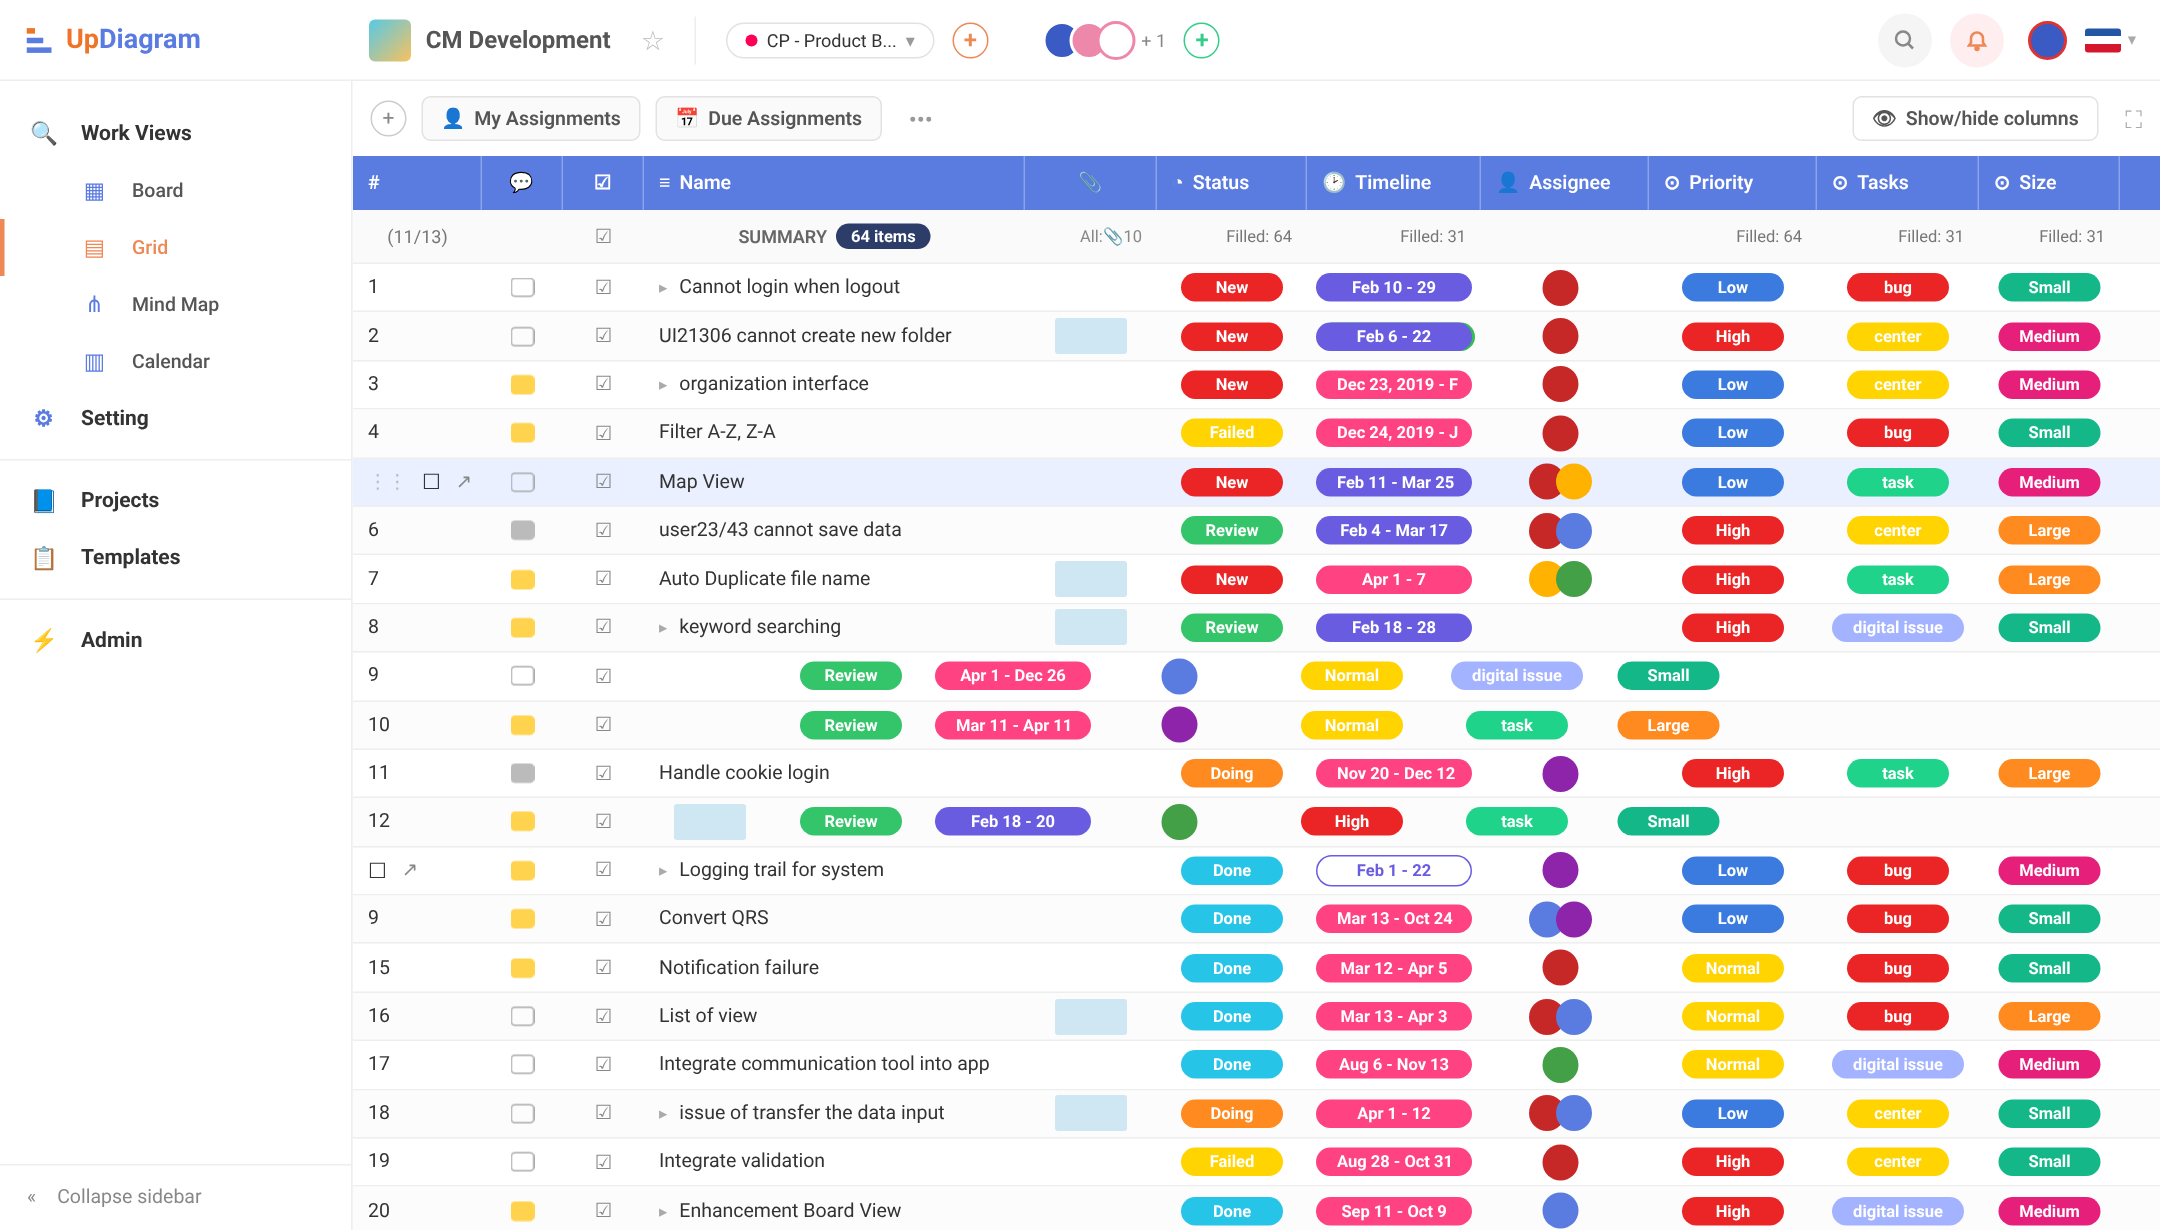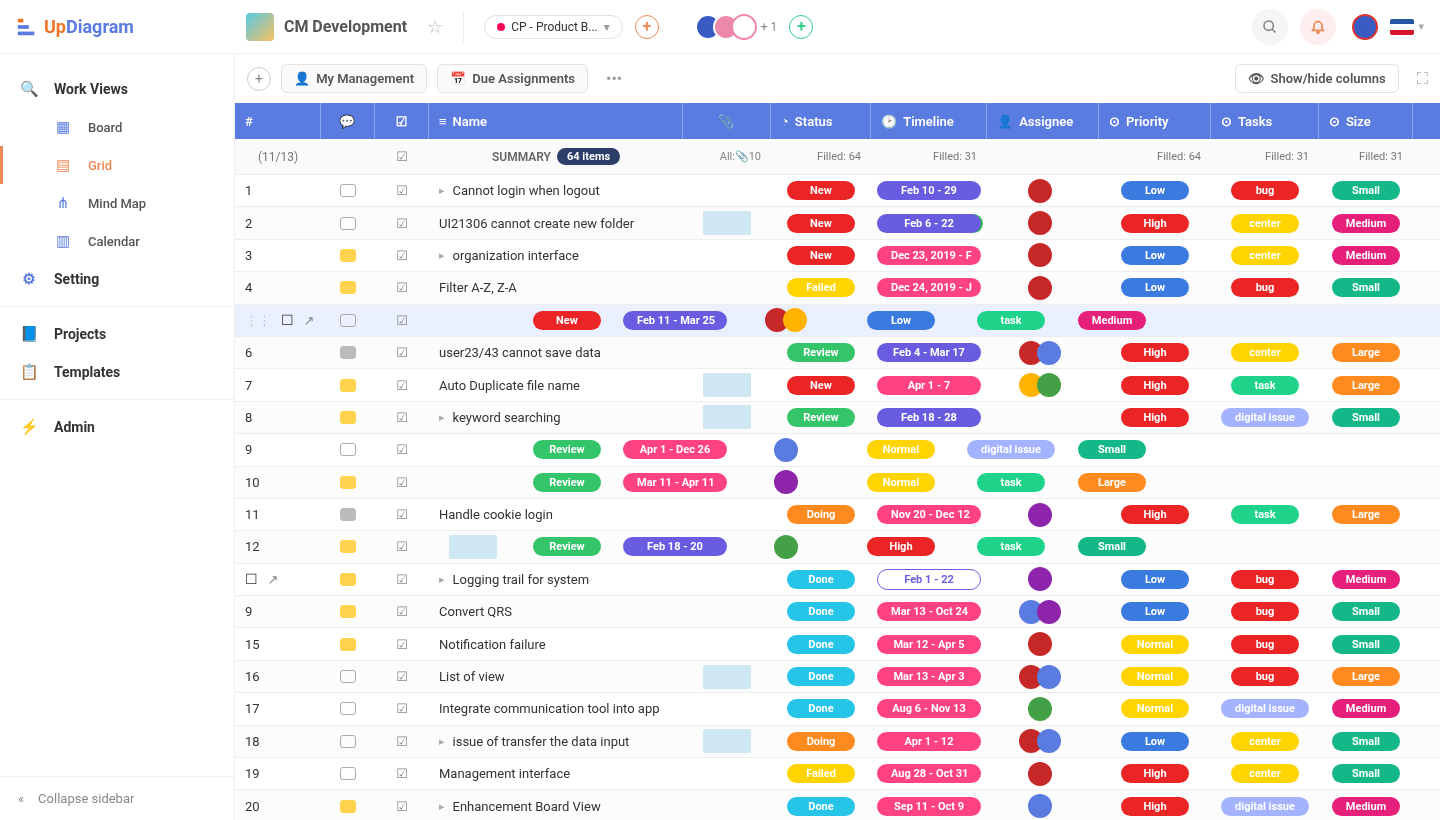--- a/index.html
+++ b/index.html
@@ -183,21 +183,21 @@
         <span>«</span>
         <span>Collapse sidebar</span>
       </div>
     </div>
 
     <div class="main">
       <div class="toolbar">
         <div class="add-t">+</div>
         <div class="tbtn">
             <span>👤</span>
-            <span>My Management</span>
+            <span>My Assignments</span>
           </div>
         <div class="tbtn">
             <span>📅</span>
             <span>Due Assignments</span>
           </div>
         <div class="more">•••</div>
         <div class="tb-spacer"></div>
         <div class="showhide">
             <span>👁</span>
             <span>Show/hide columns</span>
@@ -424,20 +424,25 @@
                   <span style="font-size: 14px;">☐</span>
                   <span style="color: rgb(136, 136, 136);">↗</span>
                 </div>
               </div>
               <div class="td c-chat">
                 <span class="chat-ic "></span>
               </div>
               <div class="td c-chk">
                 <span class="chk-ic">☑</span>
               </div>
+              <div class="td c-name">
+                <div class="expname">
+                  <span>Map View</span>
+                </div>
+              </div>
               <div class="td c-att"></div>
               <div class="td c-status" style="justify-content: center;">
                 <span class="pill" style="background: rgb(235, 37, 37);">New</span>
               </div>
               <div class="td c-time" style="justify-content: center;">
                 <span class="pill pill-wide" style="background: rgb(106, 92, 224);">Feb 11 - Mar 25</span>
               </div>
               <div class="td c-asg" style="justify-content: center;">
                 <div class="avs">
                   <div class="a a1"></div>
@@ -918,21 +923,21 @@
             <div class="row">
               <div class="td c-num">19</div>
               <div class="td c-chat">
                 <span class="chat-ic "></span>
               </div>
               <div class="td c-chk">
                 <span class="chk-ic">☑</span>
               </div>
               <div class="td c-name">
                 <div class="expname">
-                  <span>Management interface</span>
+                  <span>Integrate validation</span>
                 </div>
               </div>
               <div class="td c-att"></div>
               <div class="td c-status" style="justify-content: center;">
                 <span class="pill" style="background: rgb(255, 212, 0); color: rgb(255, 255, 255);">Failed</span>
               </div>
               <div class="td c-time" style="justify-content: center;">
                 <span class="pill pill-wide" style="background: rgb(255, 66, 130);">Aug 28 - Oct 31</span>
               </div>
               <div class="td c-asg" style="justify-content: center;">

